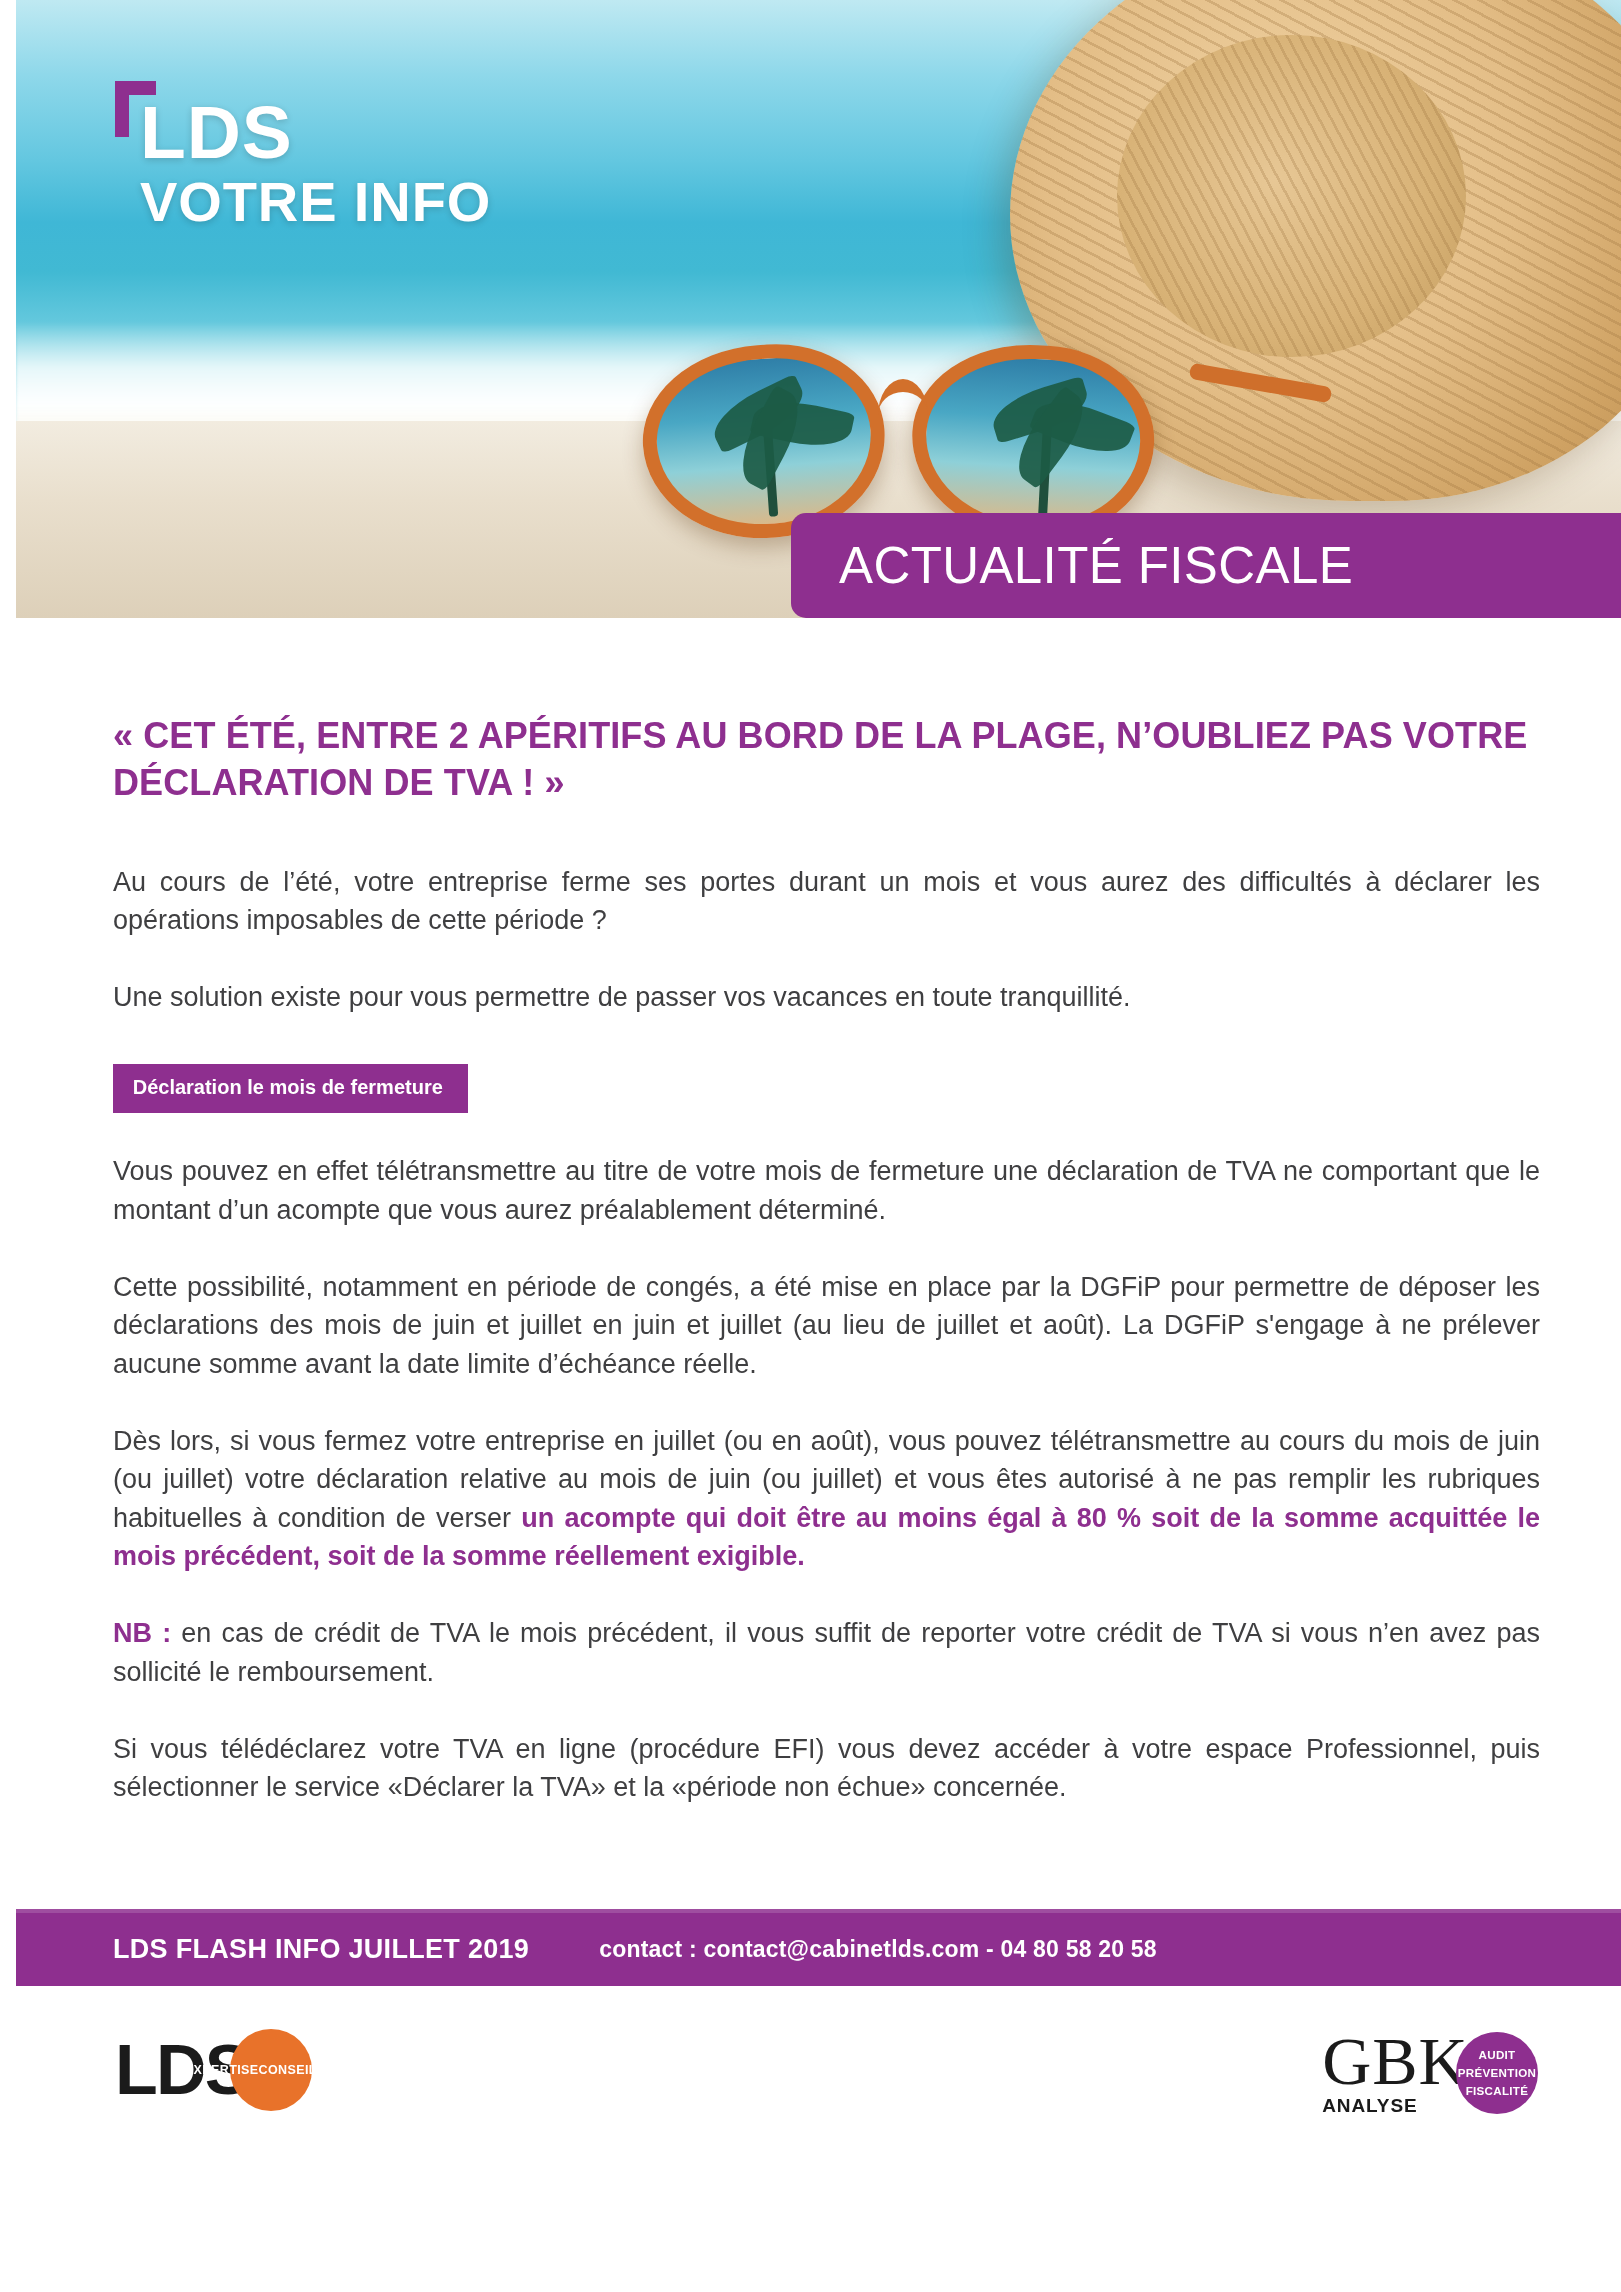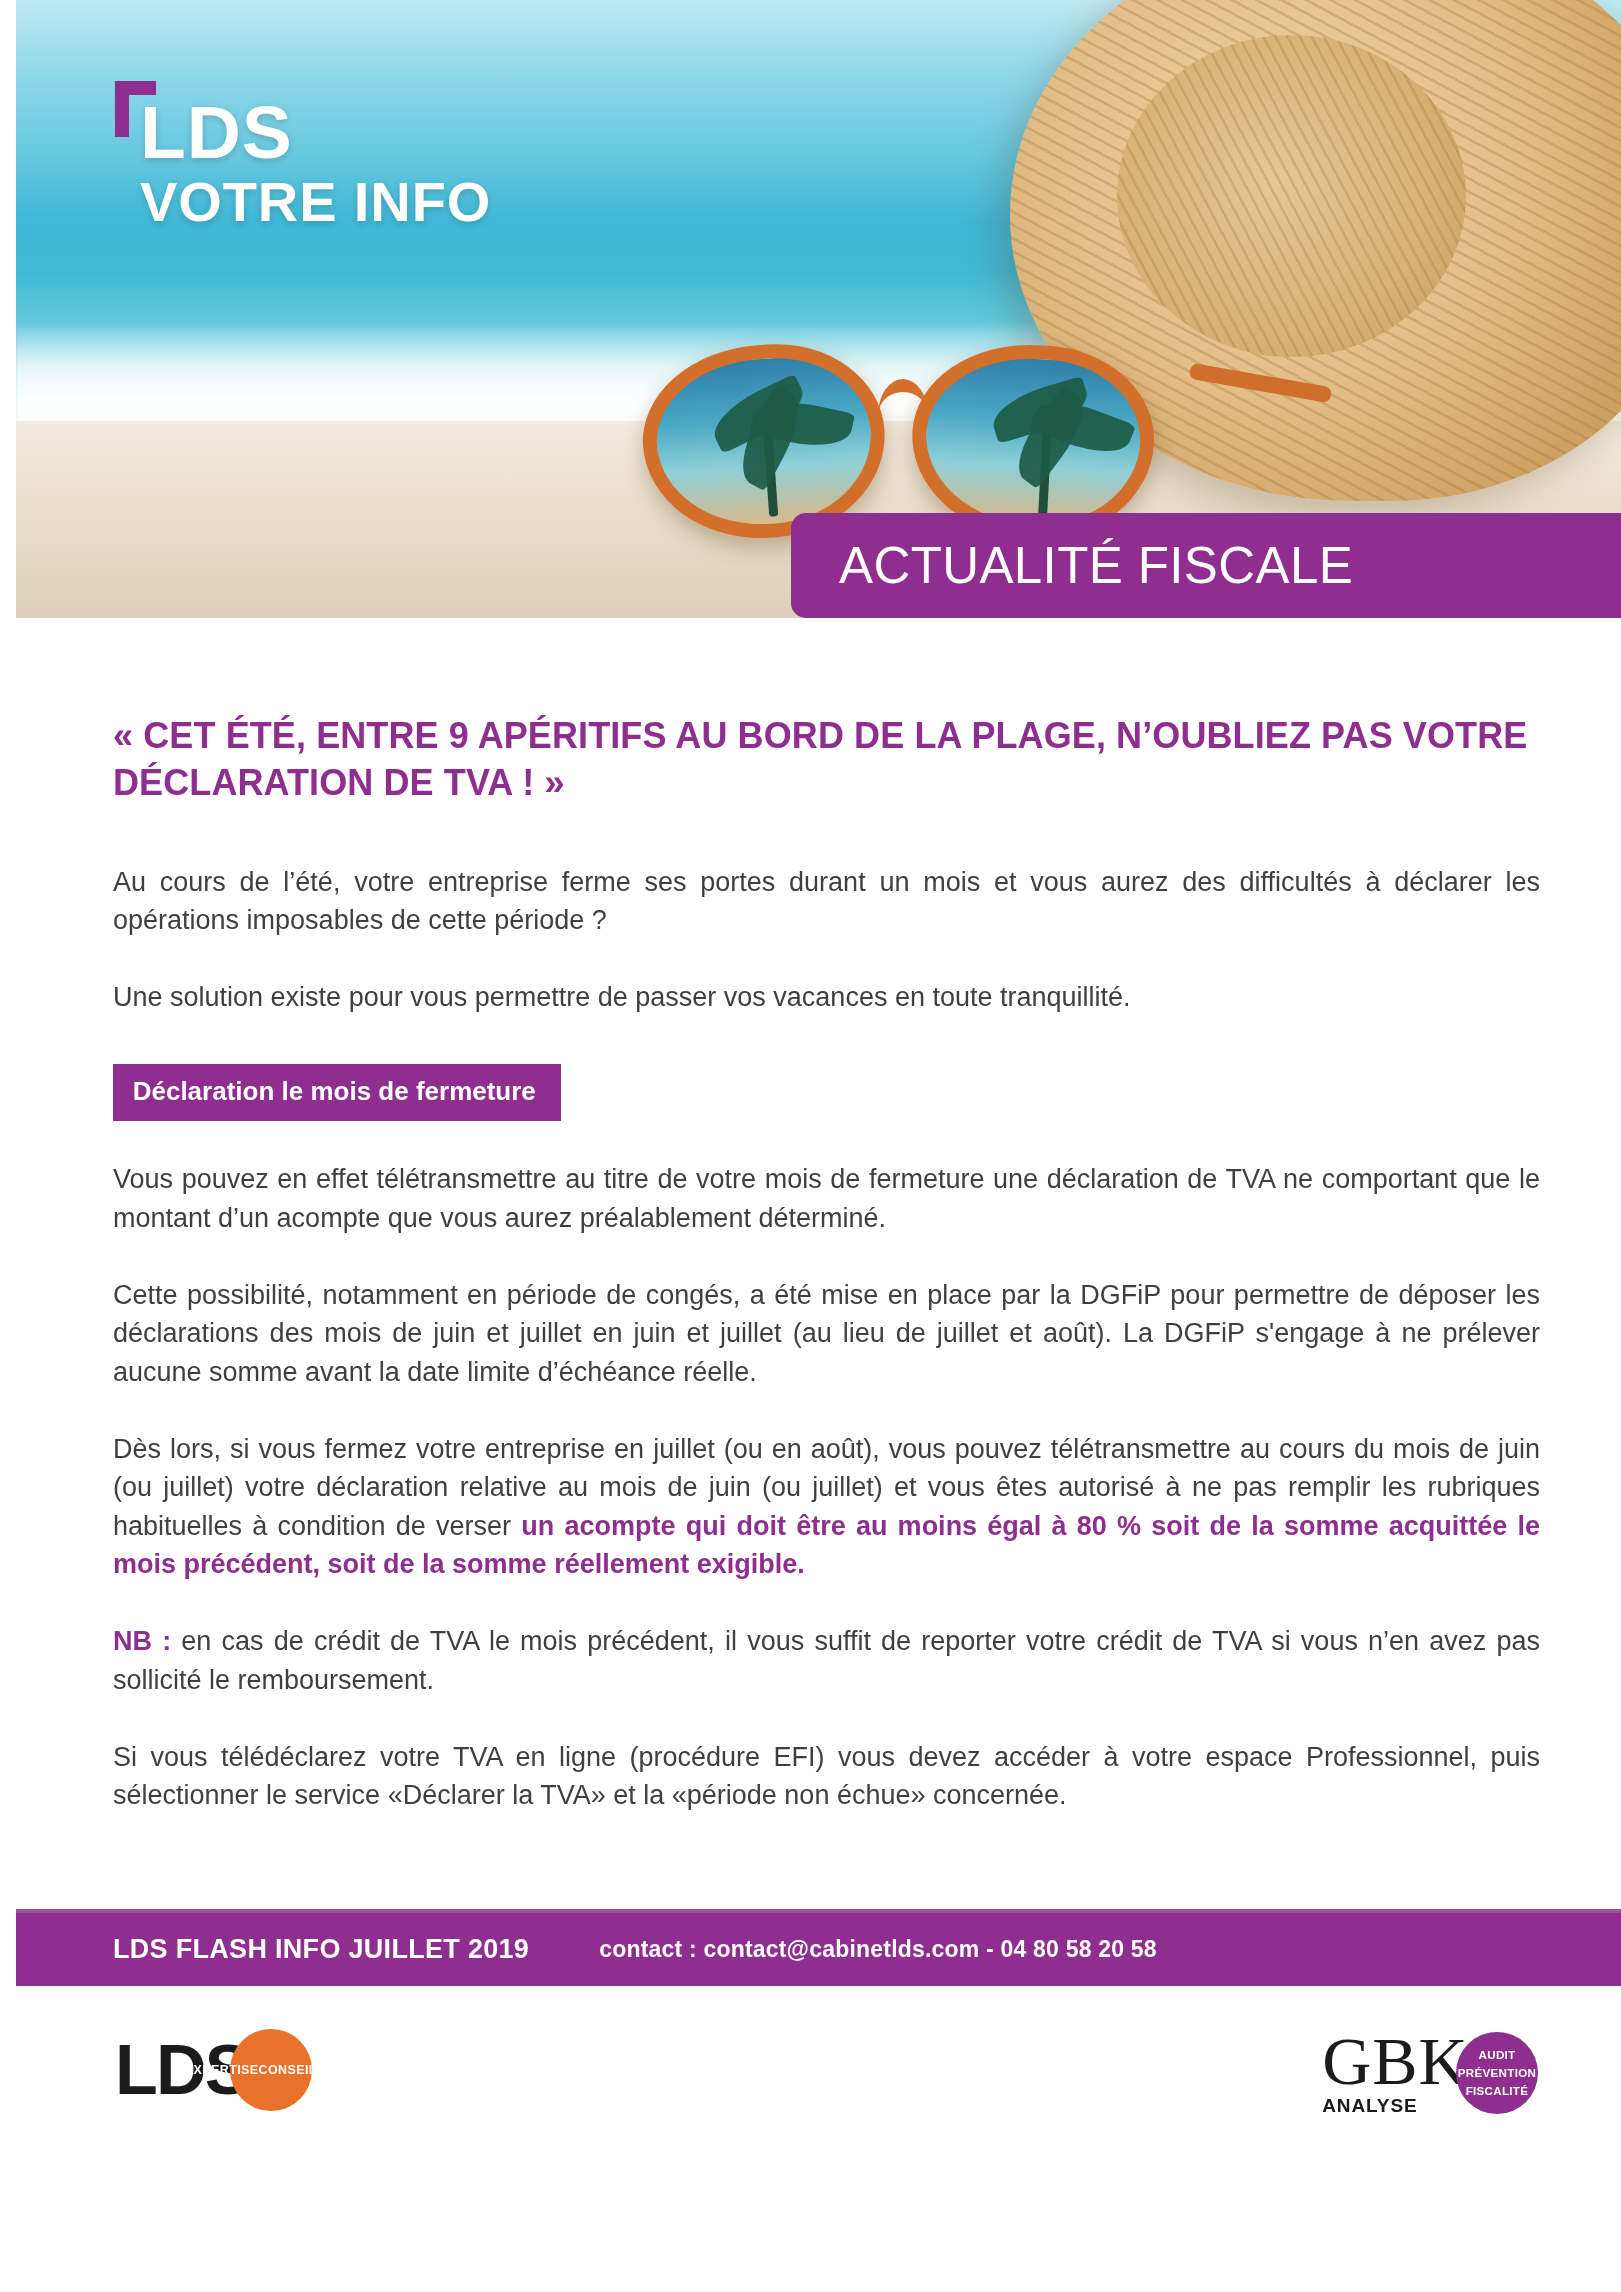--- a/index.html
+++ b/index.html
@@ -233,21 +233,21 @@
     line-height: 1.42;
     color: #3f3f41;
     text-align: justify;
   }
   p.para.first { margin-top: 56px; }
   .tag {
     display: inline-block;
     margin: 47px 0 0 0;
     background: #8e2f8f;
     color: #ffffff;
-    font-size: 26px;
+    font-size: 20px;
     font-weight: bold;
     padding: 12.5px 25px 14.3px 19.7px;
   }
   .hl {
     color: #8e2f8f;
     font-weight: bold;
   }
 
   
   .logos {
@@ -399,21 +399,21 @@
       <div class="lds-text">LDS</div>
       <div class="flash-text">VOTRE INFO</div>
     </div>
 
     <div class="banner">
       <div class="banner-text">ACTUALITÉ FISCALE</div>
     </div>
   </div>
 
   <div class="content">
-    <h1 class="title">« CET ÉTÉ, ENTRE 9 APÉRITIFS AU BORD DE LA PLAGE, N’OUBLIEZ PAS VOTRE DÉCLARATION DE TVA ! »</h1>
+    <h1 class="title">« CET ÉTÉ, ENTRE 2 APÉRITIFS AU BORD DE LA PLAGE, N’OUBLIEZ PAS VOTRE DÉCLARATION DE TVA ! »</h1>
 
     <p class="para first">Au cours de l’été, votre entreprise ferme ses portes durant un mois et vous aurez des difficultés à déclarer les opérations imposables de cette période ?</p>
     <p class="para">Une solution existe pour vous permettre de passer vos vacances en toute tranquillité.</p>
 
     <div class="tag">Déclaration le mois de fermeture</div>
 
     <p class="para">Vous pouvez en effet télétransmettre au titre de votre mois de fermeture une déclaration de TVA ne comportant que le montant d’un acompte que vous aurez préalablement déterminé.</p>
     <p class="para">Cette possibilité, notamment en période de congés, a été mise en place par la DGFiP pour permettre de déposer les déclarations des mois de juin et juillet en juin et juillet (au lieu de juillet et août). La DGFiP s'engage à ne prélever aucune somme avant la date limite d’échéance réelle.</p>
 
     <p class="para">

